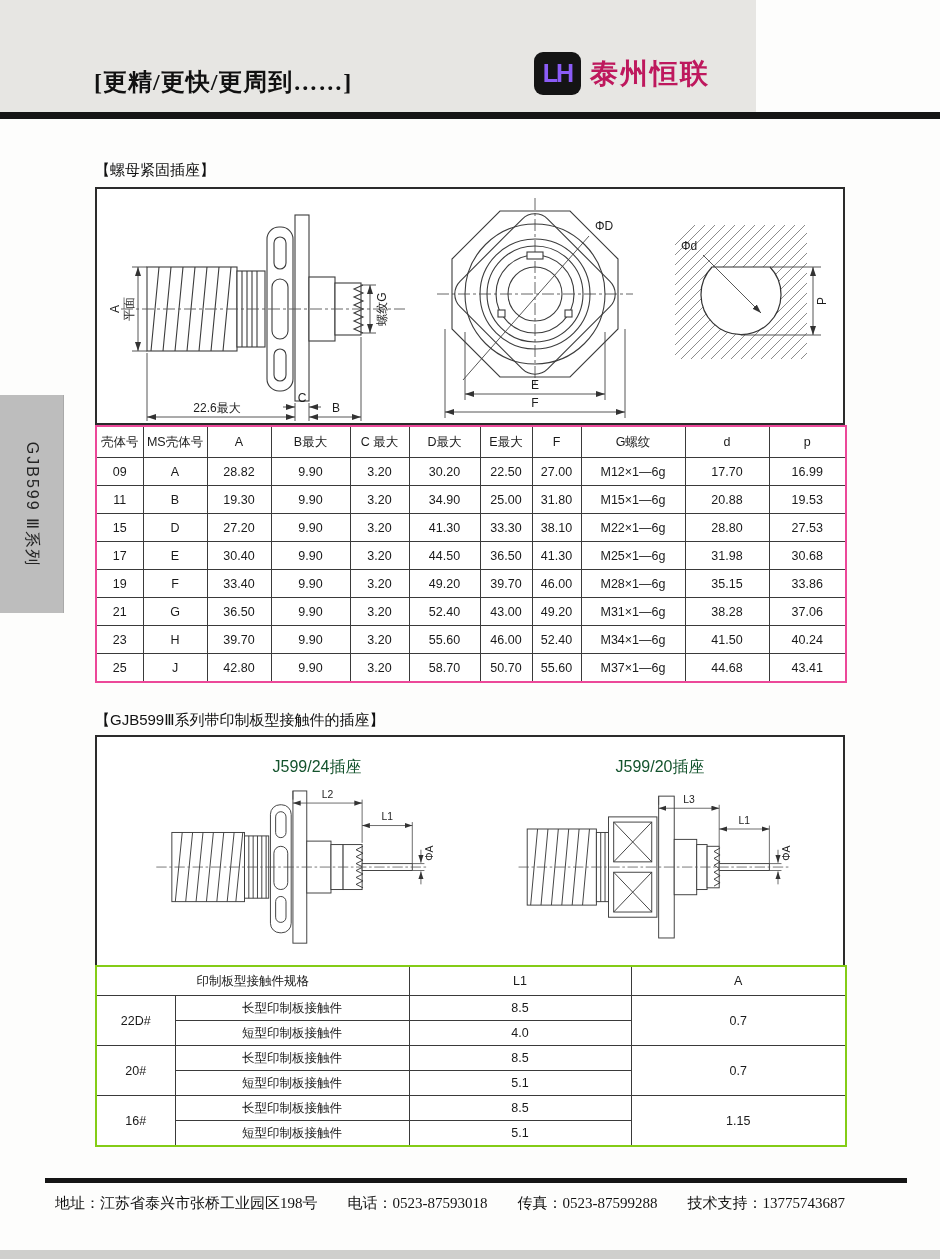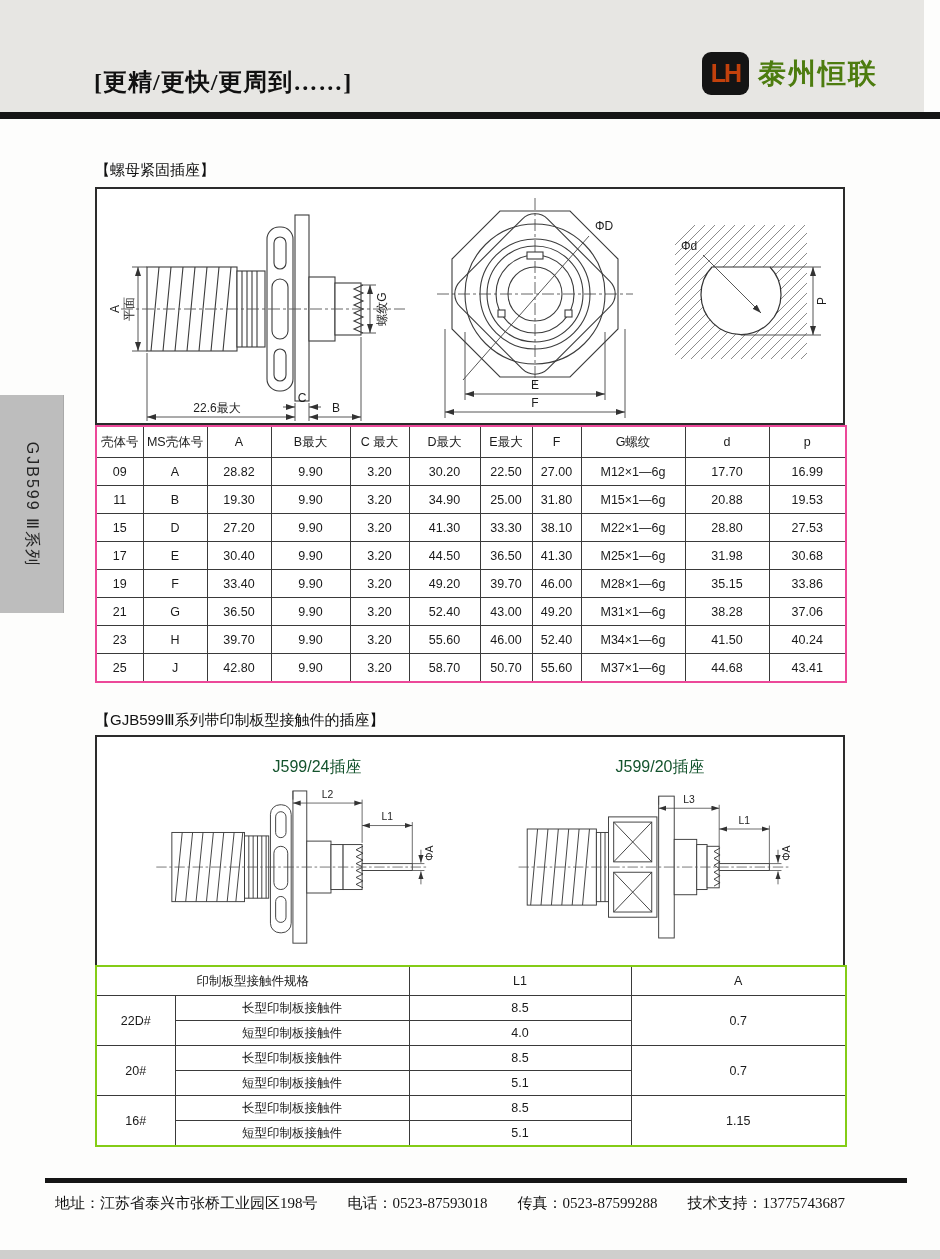--- a/index.html
+++ b/index.html
@@ -1,26 +1,26 @@
 <!DOCTYPE html>
 <html><head>
 <meta charset="utf-8">
 <style>
   html,body{margin:0;padding:0;background:#e9e9e9;}
   .page{position:relative;width:940px;height:1259px;background:#fdfdfc;overflow:hidden;
         font-family:"Liberation Sans",sans-serif;color:#1a1a1a;}
   
-  .header-band{position:absolute;left:0;top:0;width:924px;height:112px;background:#e7e6e3;}
+  .header-band{position:absolute;left:0;top:0;width:756px;height:112px;background:#e7e6e3;}
   .slogan{position:absolute;left:94px;top:66px;font-family:"Liberation Serif",serif;
           font-weight:bold;font-size:24px;letter-spacing:1px;color:#111;}
   .brand{position:absolute;right:46px;top:52px;display:flex;align-items:center;gap:9px;}
-  .logo{width:47px;height:43px;background:#141414;border-radius:9px;color:#c2410c;
+  .logo{width:47px;height:43px;background:#141414;border-radius:9px;color:#8b5cf6;
         display:flex;align-items:center;justify-content:center;font-size:25px;font-weight:bold;
         letter-spacing:-2px;}
-  .brand-name{font-size:28px;font-weight:bold;letter-spacing:2px;color:#4d7c0f;}
+  .brand-name{font-size:28px;font-weight:bold;letter-spacing:2px;color:#be185d;}
   .header-rule{position:absolute;left:0;top:112px;width:940px;height:7px;background:#151515;}
   
   .side-tab{position:absolute;left:0;top:395px;width:63px;height:218px;background:#bdbdbd;
             display:flex;align-items:center;justify-content:center;border-right:1px solid #a9a9a9;}
   .side-tab-text{transform:rotate(90deg);white-space:nowrap;font-size:16px;color:#242424;letter-spacing:2px;}
   
   .sec-title{position:absolute;left:95px;font-size:15px;color:#111;}
   .sec1-title{top:161px;}
   .sec2-title{top:711px;}
   .box{position:absolute;left:95px;width:750px;border:2px solid #2b2b2b;box-sizing:border-box;background:#fff;}

